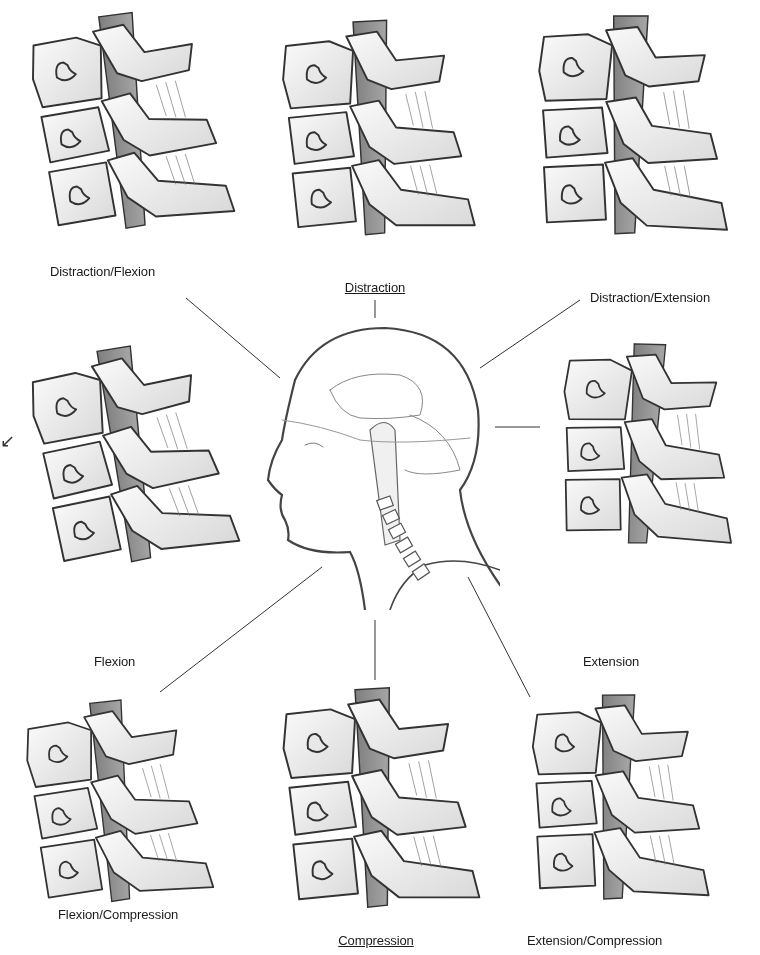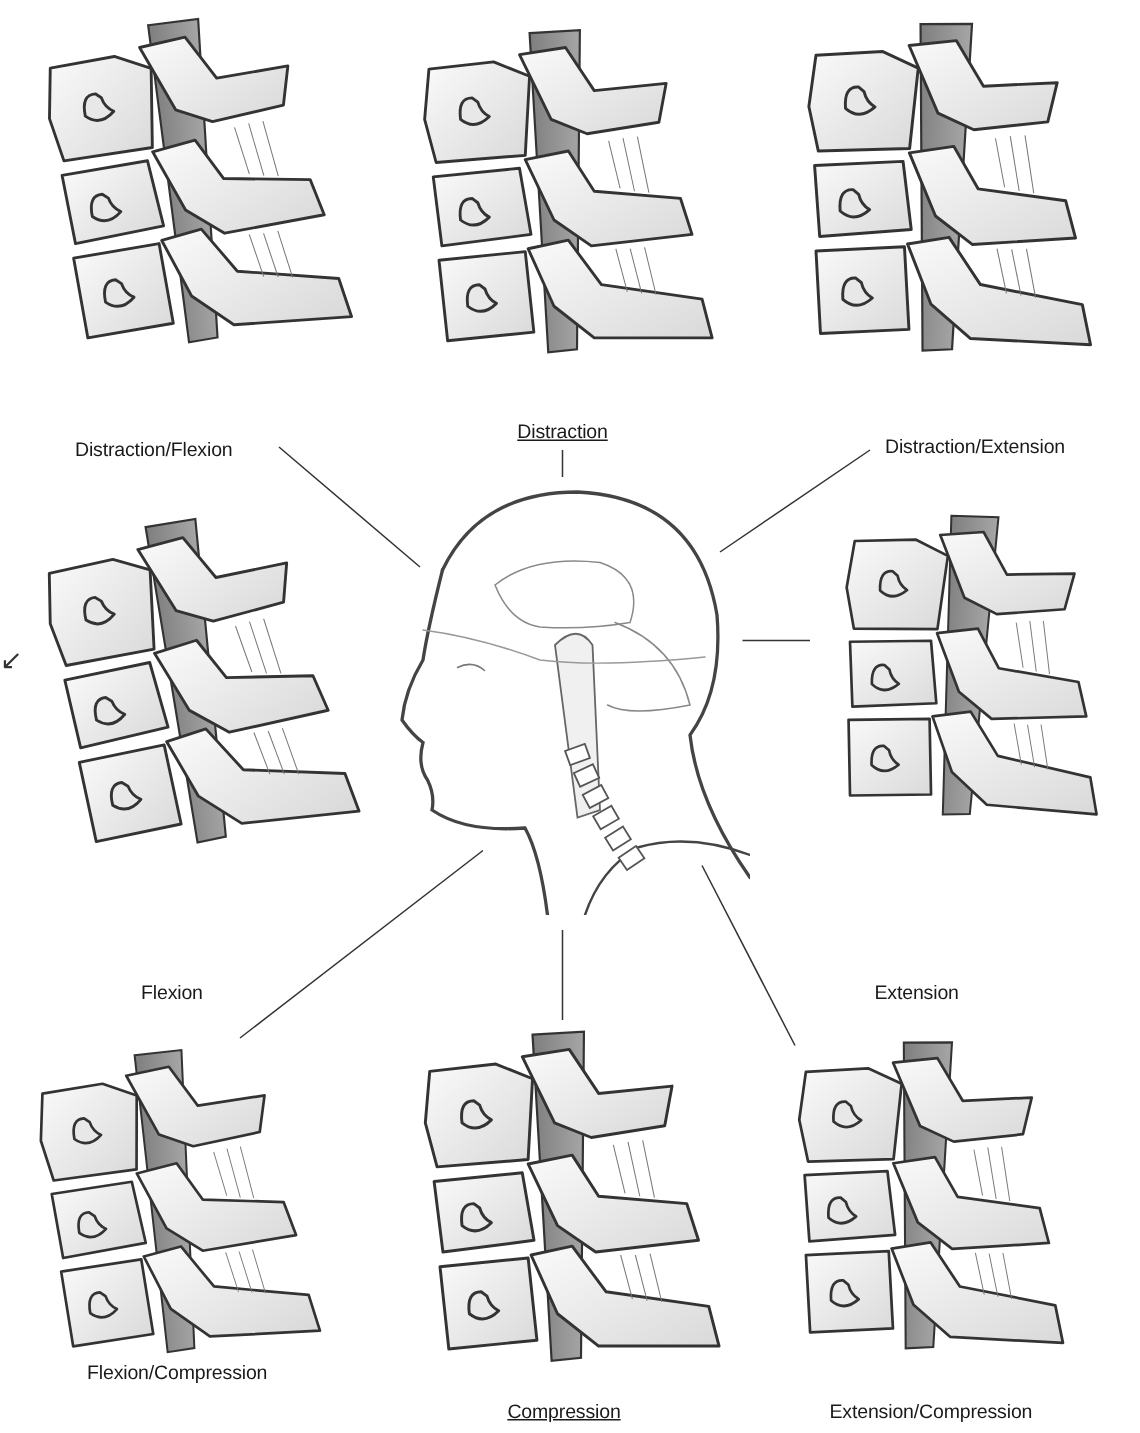--- a/index.html
+++ b/index.html
@@ -72,21 +72,21 @@
   <svg>
       <use href="#spine"></use>
     </svg>
 </div>
 <div class="panel" style="left:515px;top:5px;width:235px;height:240px;">
   <svg>
       <use href="#spine" transform="rotate(3 120 120)"></use>
     </svg>
 </div>
 
-<span class="label" style="left:50px;top:292px;">Distraction/Flexion</span>
+<span class="label" style="left:50px;top:264px;">Distraction/Flexion</span>
 <span class="label center" style="left:375px;top:280px;">Distraction</span>
 <span class="label" style="left:590px;top:290px;">Distraction/Extension</span>
 
 <div class="panel" style="left:0;top:340px;width:265px;height:230px;">
   <svg>
       <use href="#spine" transform="rotate(-6 120 120)"></use>
     </svg>
   <span style="position:absolute;left:0;top:90px;font-size:18px;color:#333;">↙</span>
 </div>
 
@@ -131,13 +131,13 @@
     </svg>
 </div>
 <div class="panel" style="left:510px;top:680px;width:220px;height:235px;">
   <svg>
       <use href="#spine" transform="rotate(3 120 120)"></use>
     </svg>
 </div>
 
 <span class="label" style="left:58px;top:907px;">Flexion/Compression</span>
 <span class="label center" style="left:376px;top:933px;">Compression</span>
-<span class="label" style="left:553px;top:933px;">Extension/Compression</span>
+<span class="label" style="left:527px;top:933px;">Extension/Compression</span>
 
 </body></html>

